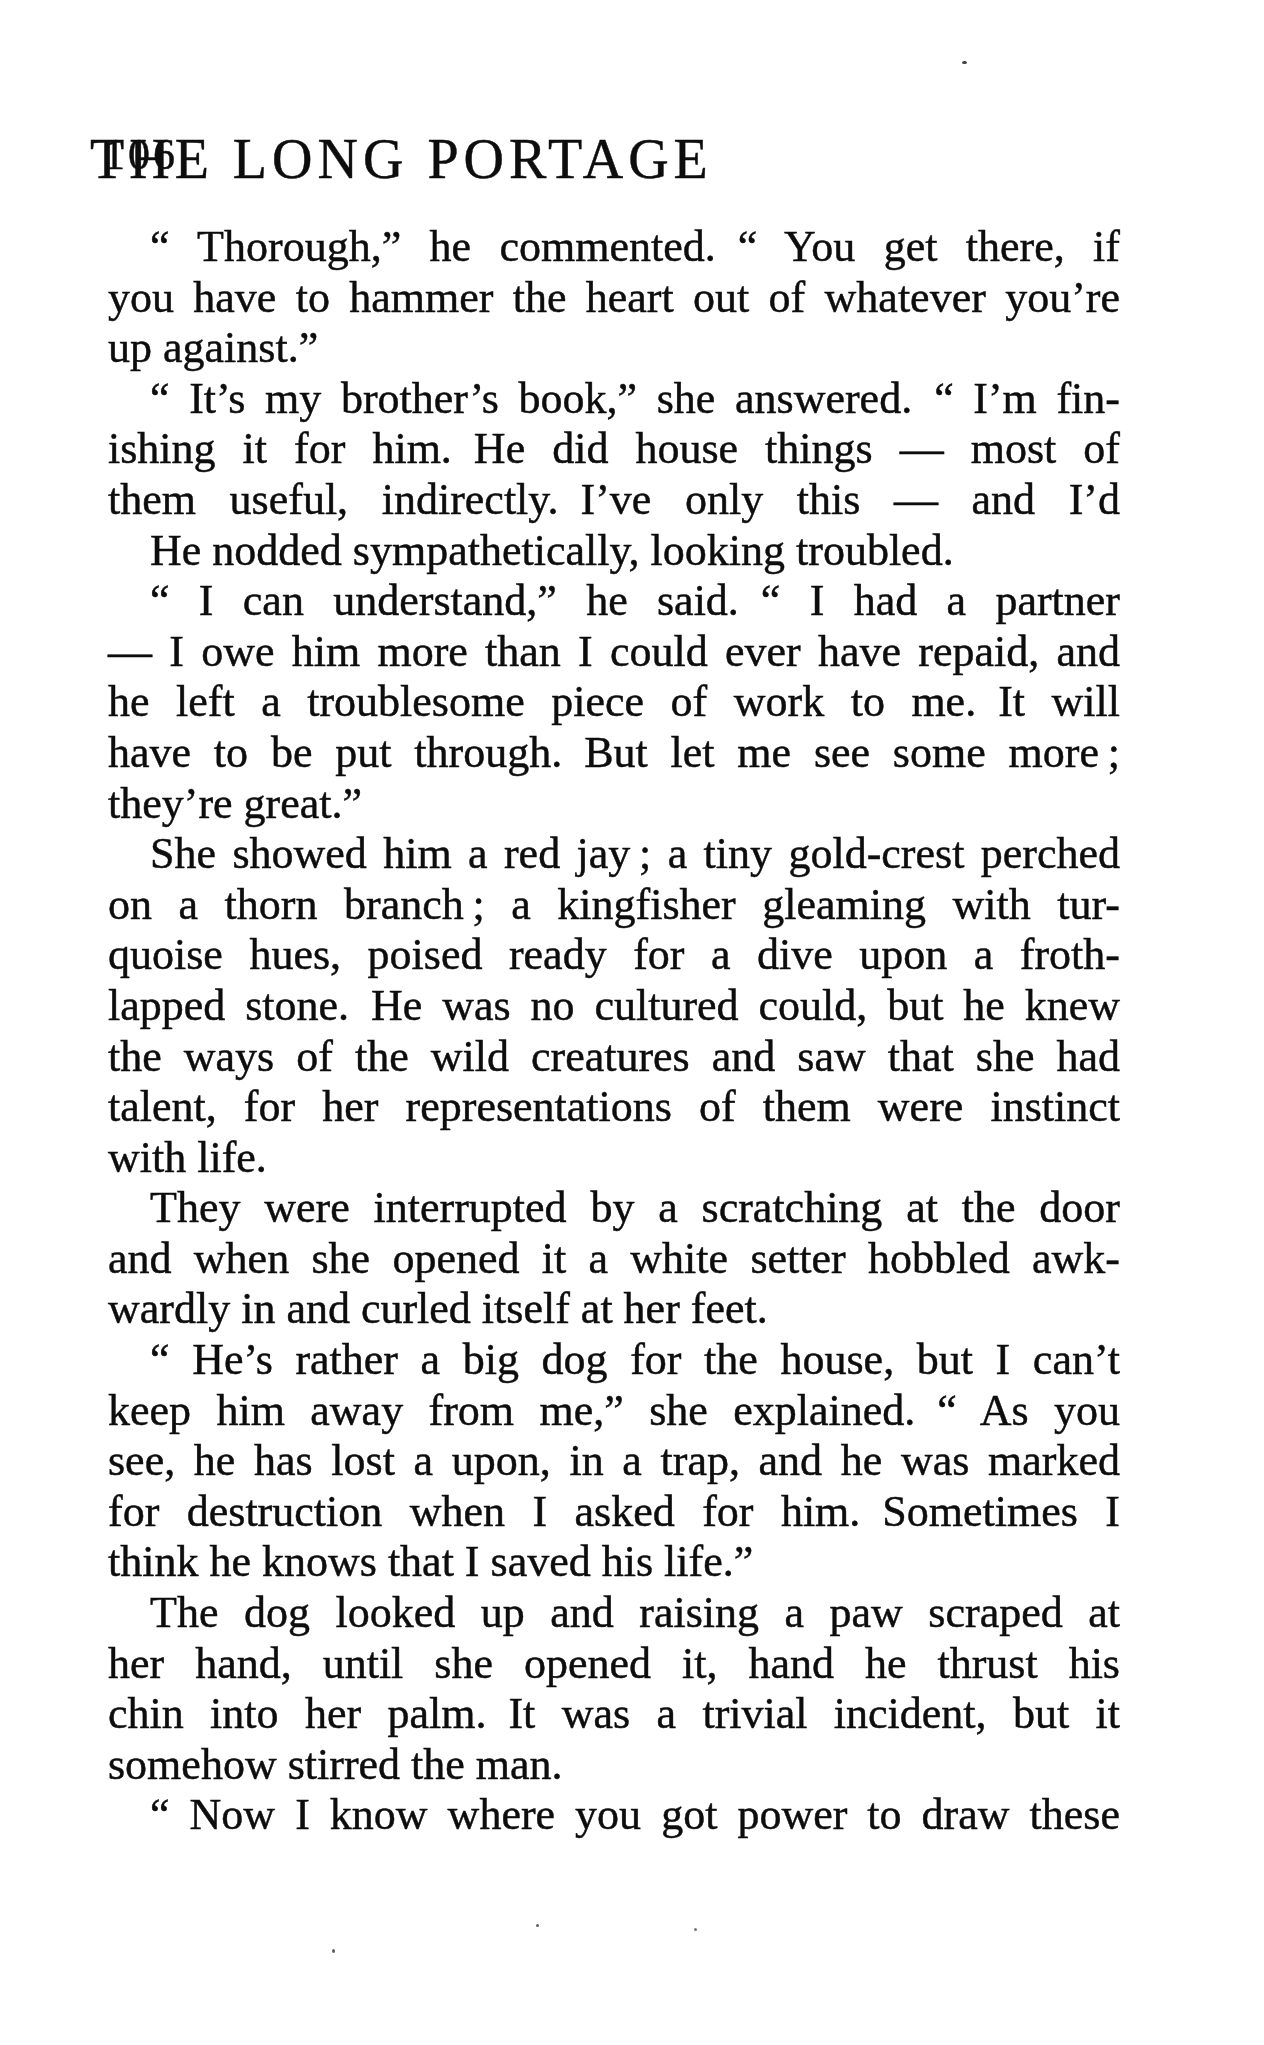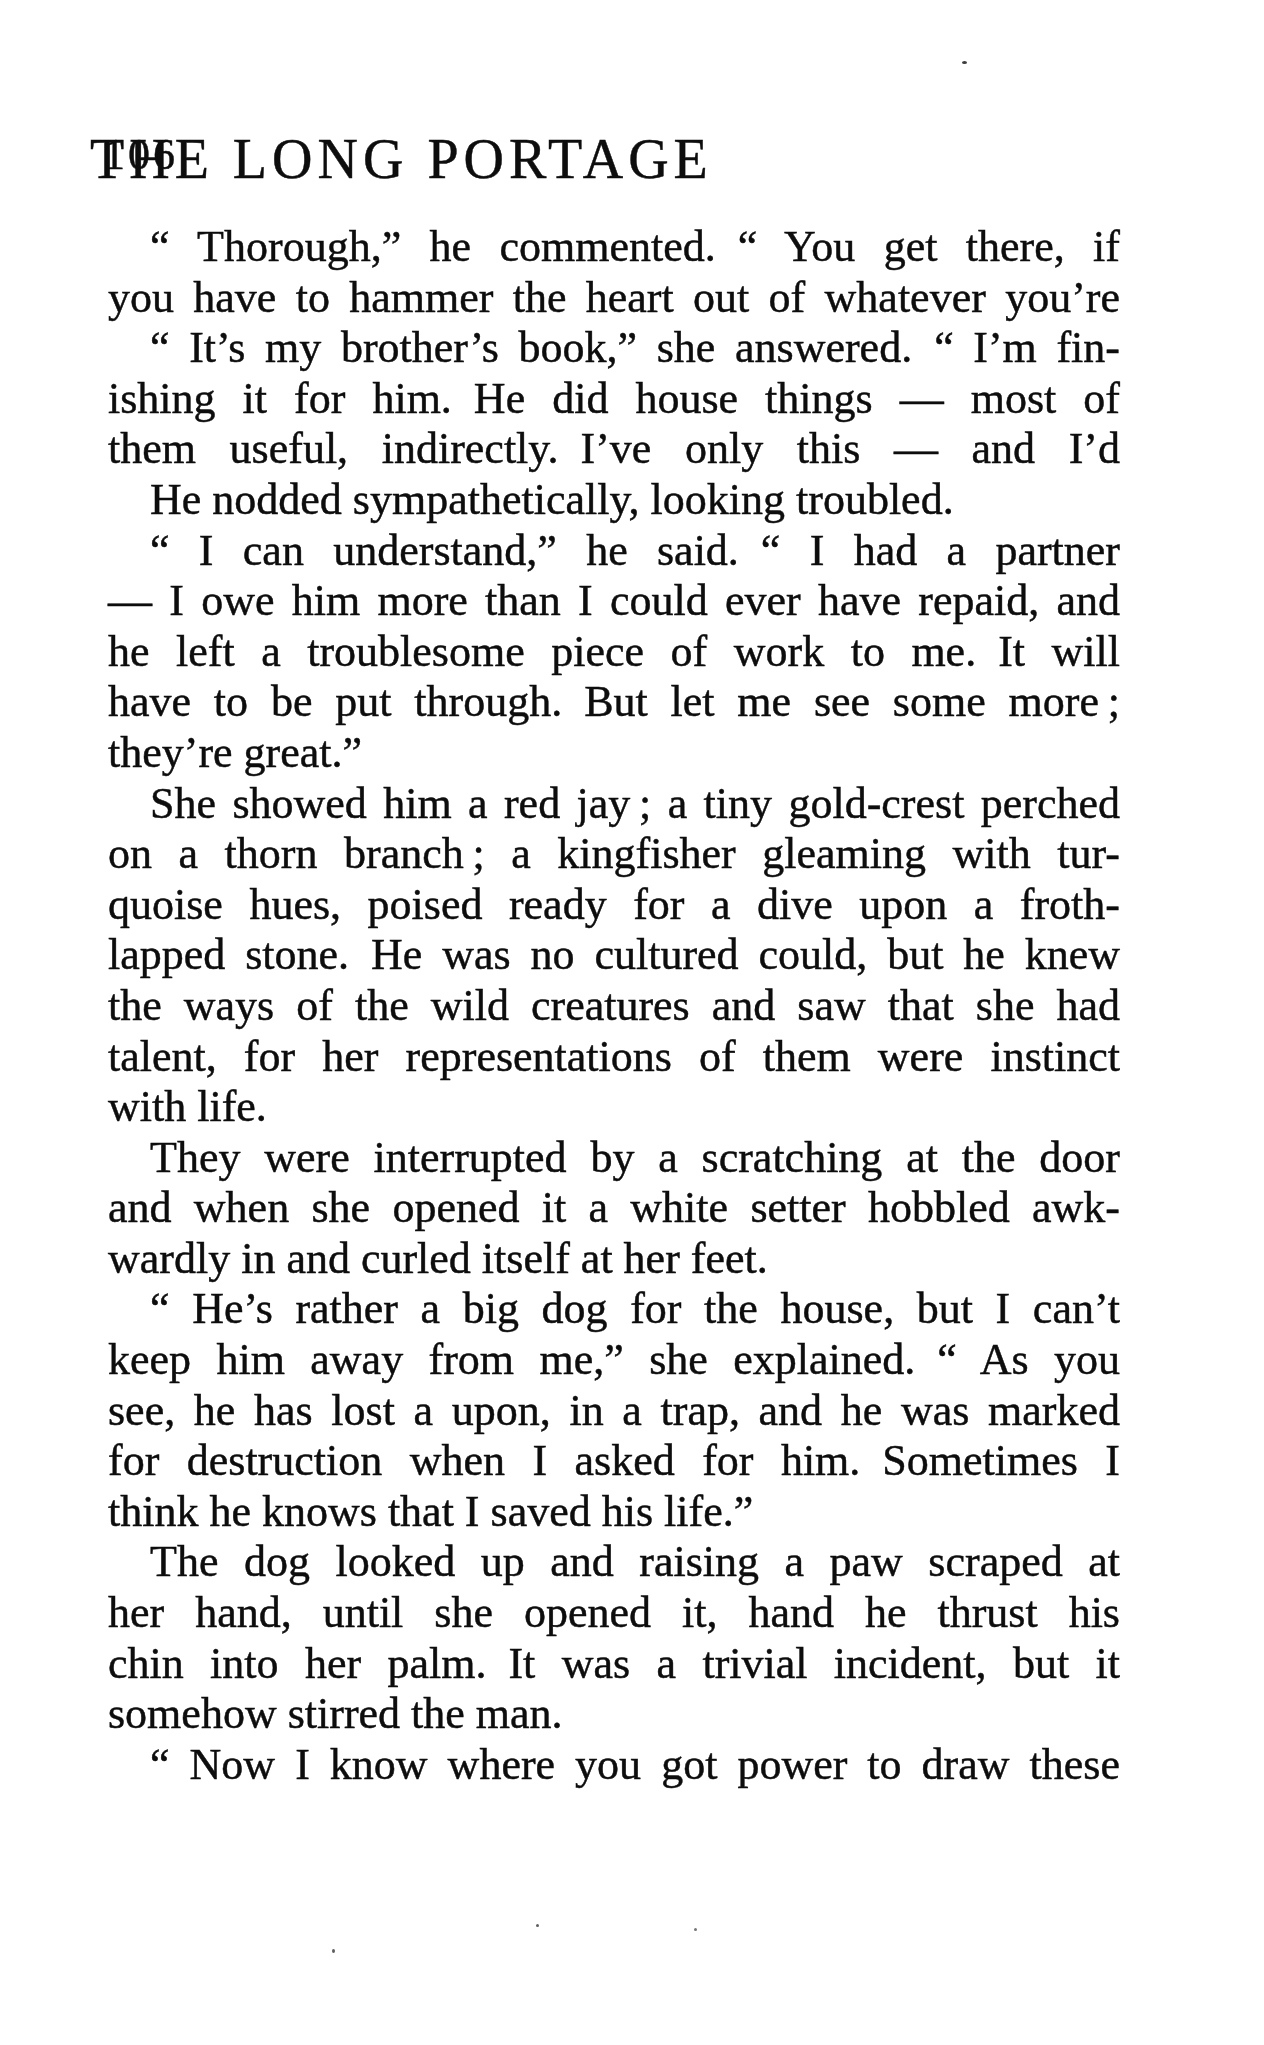--- a/index.html
+++ b/index.html
@@ -58,20 +58,21 @@
 <body>
 
 <div class="page">
   <span class="pagenum">106</span>
   <div class="running-title">THE LONG PORTAGE</div>
 
   <div class="body-text">
       <div class="para">
         <div class="line indent">“ Thorough,” he commented. “ You get there, if</div>
         <div class="line">you have to hammer the heart out of whatever you’re</div>
+        <div class="line short">up against.”</div>
       </div>
       <div class="para">
         <div class="line indent">“ It’s my brother’s book,” she answered. “ I’m fin-</div>
         <div class="line">ishing it for him. He did house things — most of</div>
         <div class="line">them useful, indirectly. I’ve only this — and I’d</div>
       </div>
       <div class="para">
         <div class="line indent short">He nodded sympathetically, looking troubled.</div>
       </div>
       <div class="para">

